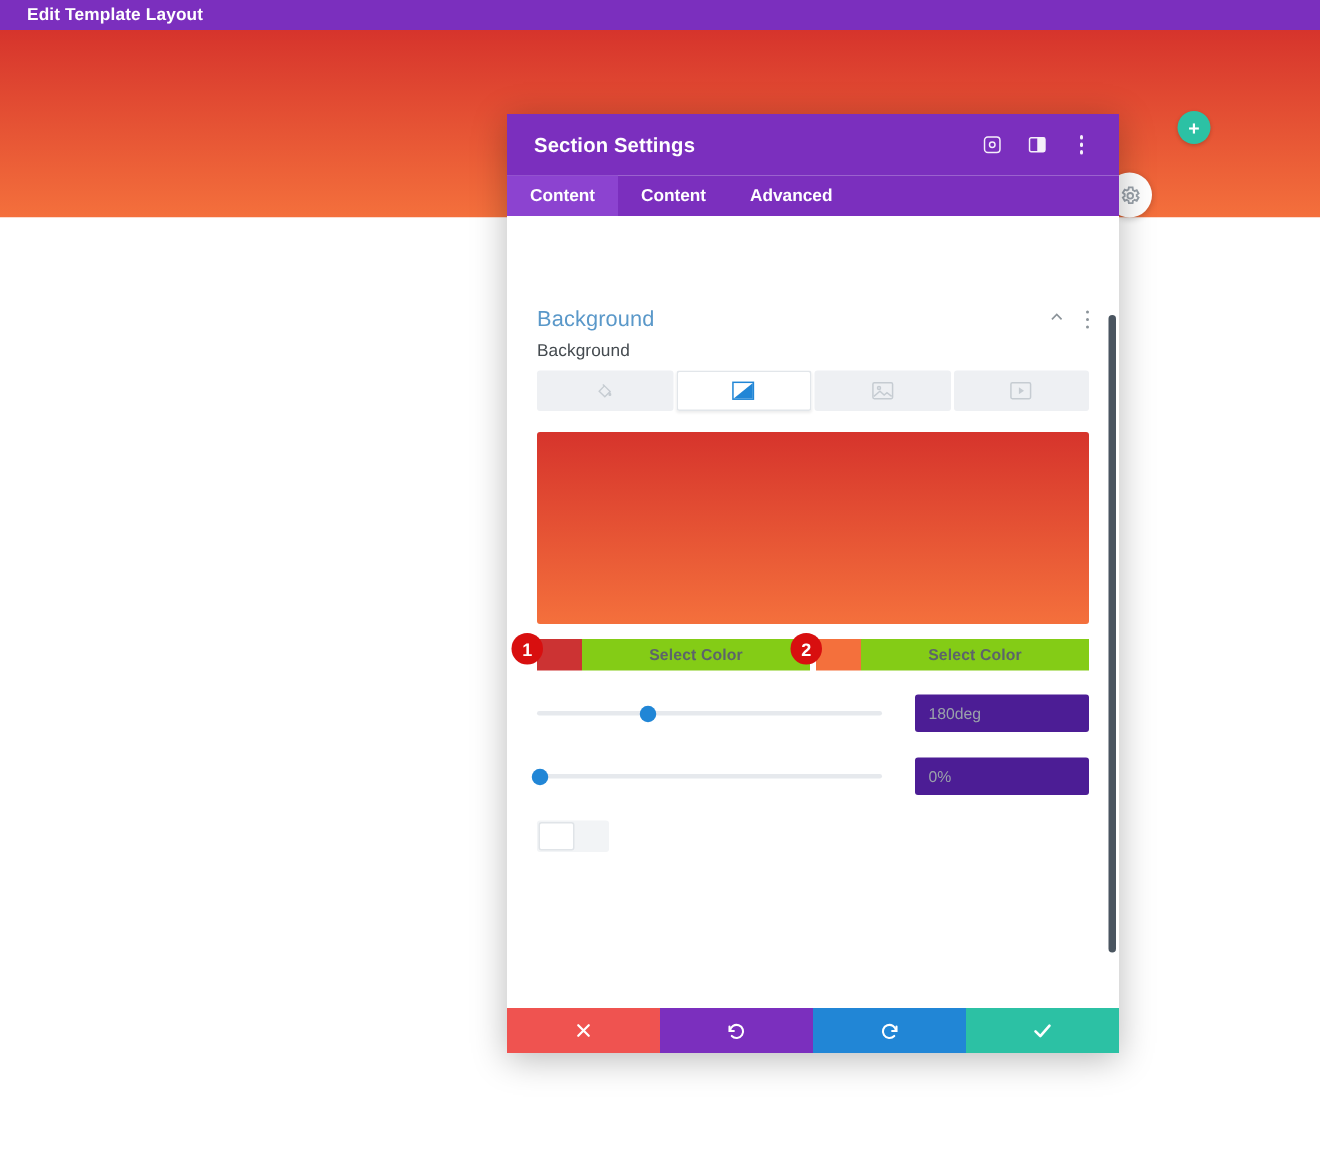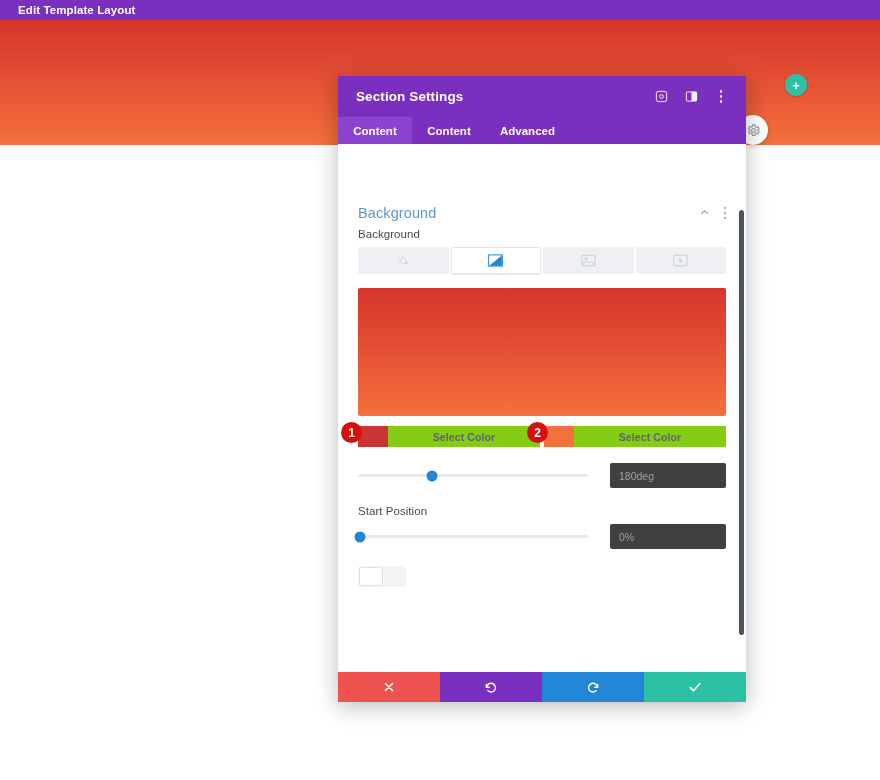--- a/index.html
+++ b/index.html
@@ -153,21 +153,21 @@
 
   
   .slider-row { display:flex; align-items:center; gap:22px; margin-bottom:17px; }
   .slider { position:relative; flex:1 1 auto; height:16px; display:flex; align-items:center; }
   .slider .track { width:100%; height:3px; background:#e6e9ed; border-radius:2px; }
   .slider .knob {
     position:absolute; width:11px; height:11px; border-radius:50%;
     background:#2186d6; top:50%; transform:translate(-50%,-50%);
   }
   .num-box {
-    flex:0 0 116px; height:25px; background:#404040; border-radius:2px;
+    flex:0 0 116px; height:25px; background:#4c1d95; border-radius:2px;
     display:flex; align-items:center; padding:0 9px;
     font-size:10.5px; color:#9aa2aa;
   }
 
   
   .toggle-wrap { display:flex; align-items:center; }
   .toggle {
     width:48px; height:21px; background:#f2f4f6; border-radius:2px;
     display:flex; align-items:center; position:relative;
   }
@@ -332,21 +332,20 @@
           <div class="slider-row">
             <div class="slider">
               <div class="track"></div>
               <div class="knob" style="left:32%"></div>
             </div>
             <div class="num-box">180deg</div>
           </div>
         </div>
 
         <div class="field">
-          <div class="field-label">Start Position</div>
           <div class="slider-row">
             <div class="slider">
               <div class="track"></div>
               <div class="knob" style="left:1%"></div>
             </div>
             <div class="num-box">0%</div>
           </div>
         </div>
 
 

